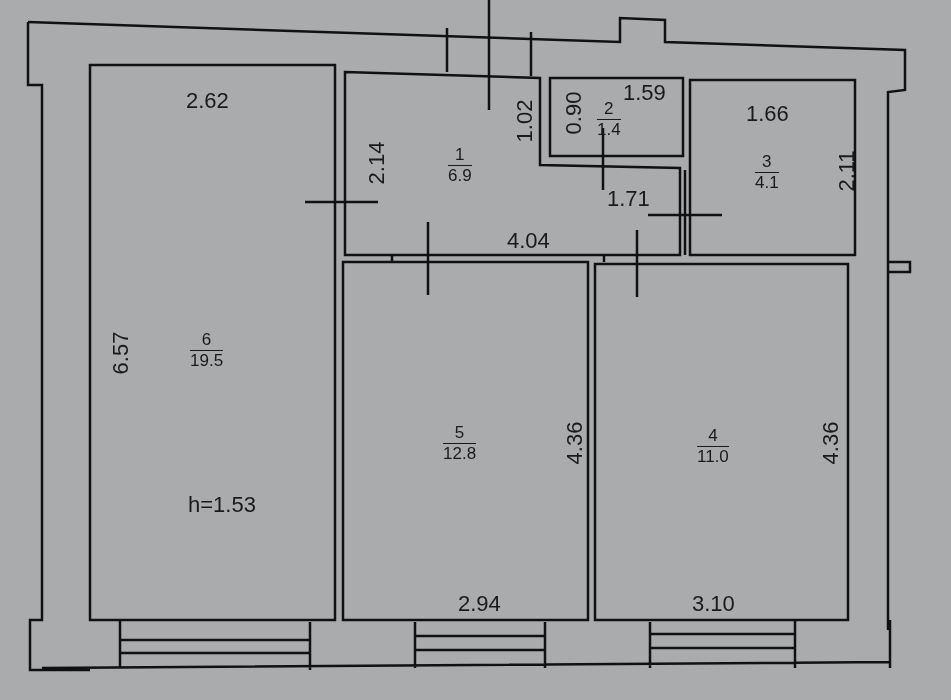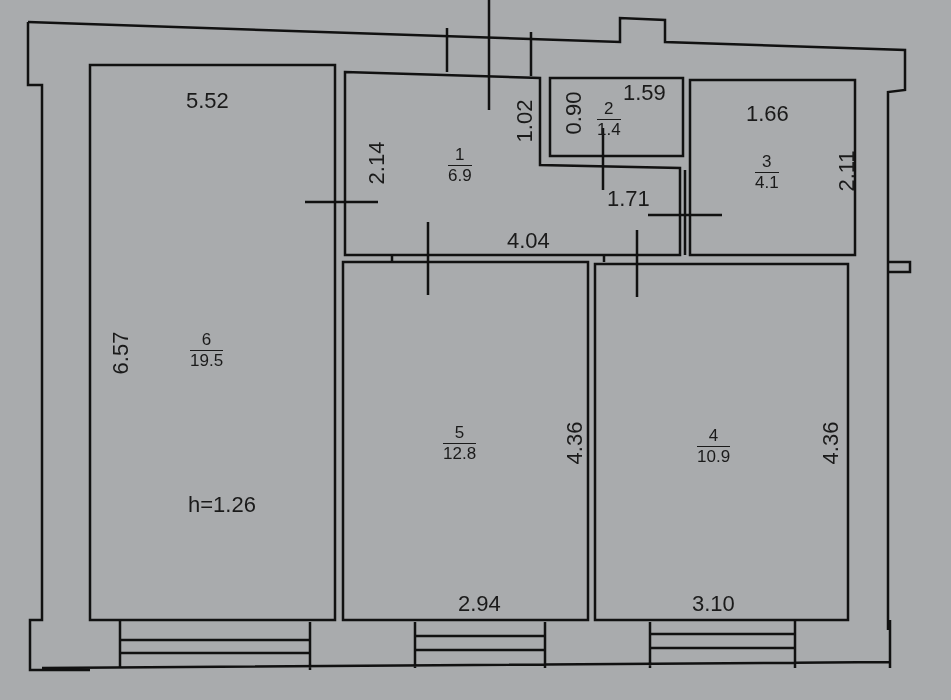--- a/index.html
+++ b/index.html
@@ -36,51 +36,51 @@
 
   <path d="M305 202 L378 202 M428 222 L428 295 M637 230 L637 297 M648 215 L722 215 M603 128 L603 190 M392 255 L392 262 M604 255 L604 262 M685 170 L685 255"></path>
 
   <path d="M42 668 L890 662 M120 620 L120 668 M310 622 L310 670 M415 622 L415 668 M545 622 L545 668 M650 622 L650 668 M795 620 L795 668 M890 620 L890 668"></path>
   <path d="M120 640 L310 640 M120 653 L310 653"></path>
   <path d="M415 636 L545 636 M415 650 L545 650"></path>
   <path d="M650 634 L795 634 M650 648 L795 648"></path>
   <path d="M888 262 L910 262 L910 272 L888 272"></path>
 </svg>
 
-<div class="lbl" style="left:186px;top:90px;">5.52</div>
+<div class="lbl" style="left:186px;top:90px;">2.62</div>
 <div class="lbl vert" style="left:100px;top:342px;">6.57</div>
 <div class="lbl vert" style="left:356px;top:152px;">2.14</div>
 <div class="lbl vert" style="left:504px;top:110px;">1.02</div>
 <div class="lbl" style="left:507px;top:230px;">4.04</div>
 <div class="lbl" style="left:607px;top:188px;">1.71</div>
 <div class="lbl vert" style="left:553px;top:102px;">0.90</div>
 <div class="lbl" style="left:623px;top:82px;">1.59</div>
 <div class="lbl" style="left:746px;top:103px;">1.66</div>
 <div class="lbl vert" style="left:826px;top:160px;">2.11</div>
 <div class="lbl vert" style="left:554px;top:432px;">4.36</div>
 <div class="lbl" style="left:437px;top:593px;margin-left:21px;">2.94</div>
 <div class="lbl vert" style="left:810px;top:432px;">4.36</div>
 <div class="lbl" style="left:692px;top:593px;">3.10</div>
-<div class="lbl" style="left:188px;top:494px;">h=1.26</div>
+<div class="lbl" style="left:188px;top:494px;">h=1.53</div>
 
 <div class="room" style="left:448px;top:146px;">
     <span class="num">1</span>
     <span class="area">6.9</span>
   </div>
 <div class="room" style="left:597px;top:100px;">
     <span class="num">2</span>
     <span class="area">1.4</span>
   </div>
 <div class="room" style="left:755px;top:153px;">
     <span class="num">3</span>
     <span class="area">4.1</span>
   </div>
 <div class="room" style="left:697px;top:427px;">
     <span class="num">4</span>
-    <span class="area">10.9</span>
+    <span class="area">11.0</span>
   </div>
 <div class="room" style="left:443px;top:424px;">
     <span class="num">5</span>
     <span class="area">12.8</span>
   </div>
 <div class="room" style="left:190px;top:331px;">
     <span class="num">6</span>
     <span class="area">19.5</span>
   </div>
 

